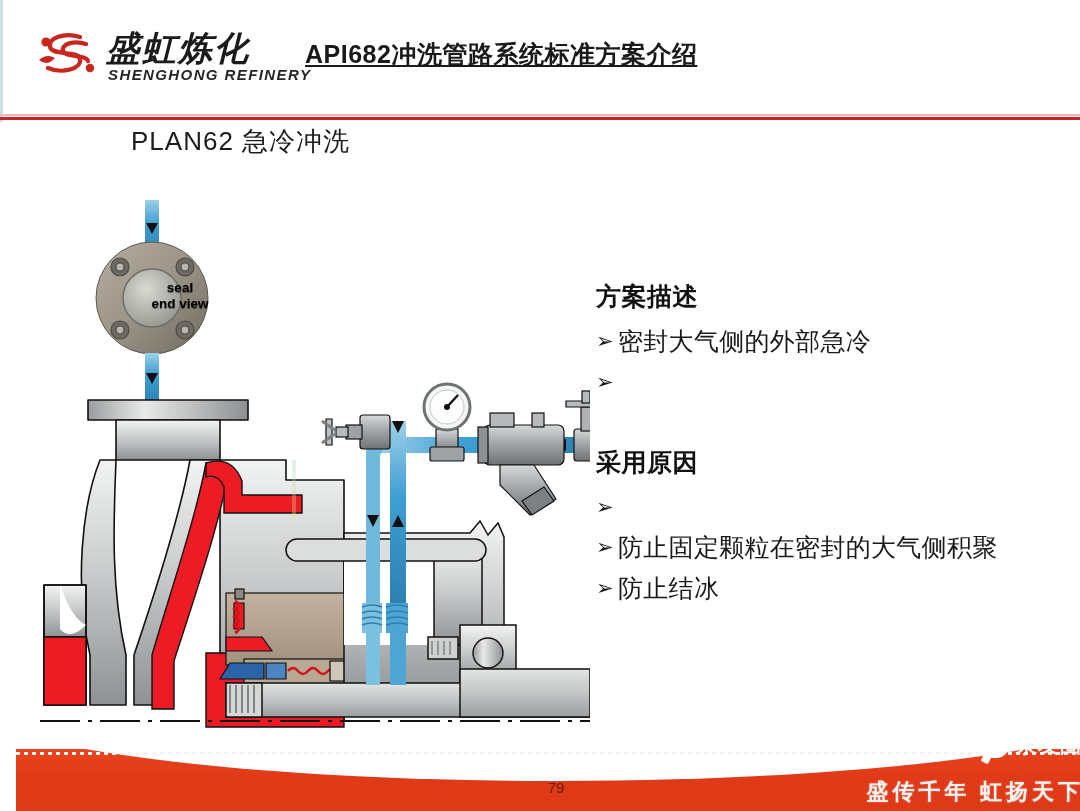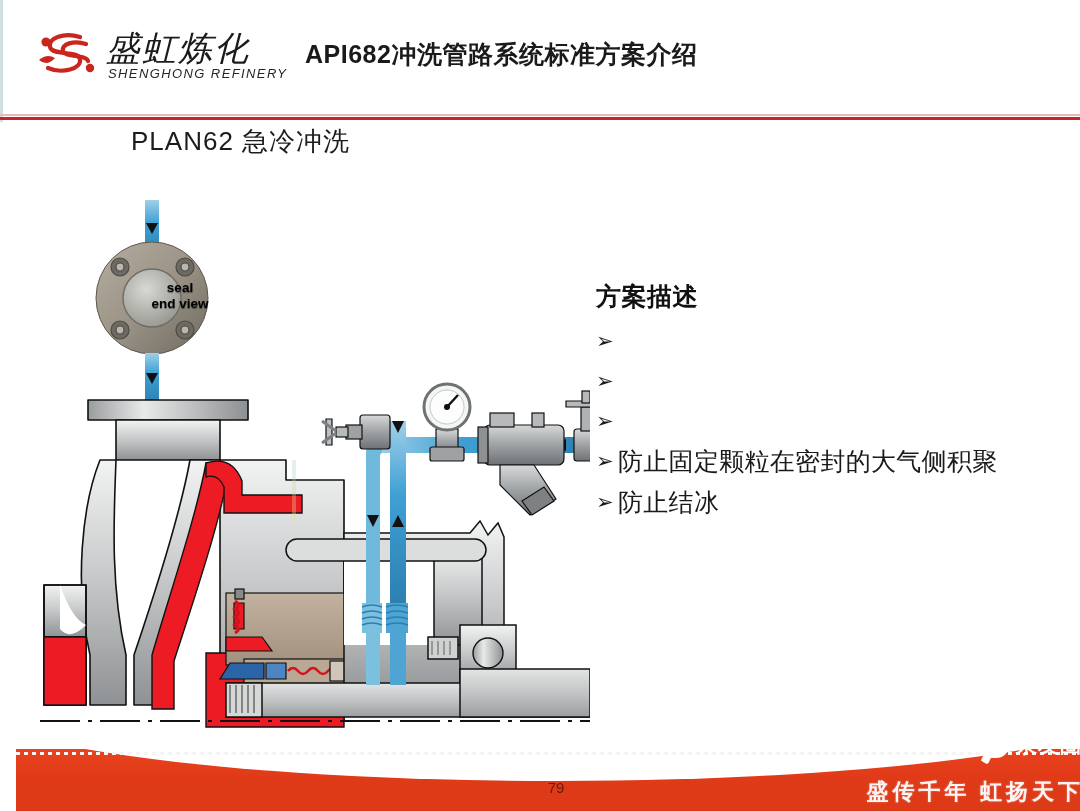--- a/index.html
+++ b/index.html
@@ -9,27 +9,27 @@
     font-family:"Liberation Sans","DejaVu Sans",sans-serif;
     overflow:hidden;
     position:relative;
   }
   #slide{position:absolute;inset:0;background:#fff;overflow:hidden;}
 
   
   .header{position:absolute;left:0;top:0;width:1080px;height:96px;background:#fff;}
   .logo-wrap{position:absolute;left:34px;top:28px;width:246px;height:56px;}
   .logo-mark{position:absolute;left:0;top:2px;width:66px;height:48px;}
-  .logo-cn{position:absolute;left:72px;top:-2px;font-size:34px;font-weight:normal;
+  .logo-cn{position:absolute;left:72px;top:-2px;font-size:34px;font-weight:bold;
     color:#1b1b1b;font-family:"Liberation Serif","DejaVu Serif",serif;
     letter-spacing:2px;font-style:italic;white-space:nowrap;}
-  .logo-en{position:absolute;left:74px;top:38px;font-size:13px;font-weight:normal;
+  .logo-en{position:absolute;left:74px;top:38px;font-size:15px;font-weight:bold;
     font-style:italic;letter-spacing:1.4px;color:#262626;white-space:nowrap;}
   .slide-title{position:absolute;left:305px;top:38px;font-size:25px;font-weight:bold;
-    color:#1a1a1a;letter-spacing:.5px;white-space:nowrap;}
+    color:#1a1a1a;letter-spacing:.5px;white-space:nowrap;text-decoration:underline;}
   .hdr-rule{position:absolute;left:0;top:117px;width:1080px;height:3px;background:#c8252a;}
   .hdr-rule-soft{position:absolute;left:0;top:114px;width:1080px;height:2px;background:#e8b9ba;}
   .left-edge{position:absolute;left:0;top:0;width:3px;height:122px;background:#cfe0e0;}
 
   
   .subtitle{position:absolute;left:131px;top:124px;font-size:26px;color:#1c1c1c;
     letter-spacing:1px;white-space:nowrap;}
 
   
   .txtcol{position:absolute;left:596px;top:280px;width:478px;}
@@ -329,25 +329,27 @@
       <span>end view</span>
     </div>
   </div>
 
   <div class="txtcol">
 
     <div class="sec-head">方案描述</div>
 
     <div class="bullet">
       <span class="arw">➢</span>
-    </div>
-    <div class="bullet">
-      <span class="arw">➢</span>
-    </div>
-
+      <span class="btxt">密封大气侧的外部急冷</span>
+    </div>
+    <div class="bullet">
+      <span class="arw">➢</span>
+    </div>
+
+    <div class="sec-head second">采用原因</div>
 
     <div class="bullet">
       <span class="arw">➢</span>
     </div>
     <div class="bullet">
       <span class="arw">➢</span>
       <span class="btxt">防止固定颗粒在密封的大气侧积聚</span>
     </div>
     <div class="bullet">
       <span class="arw">➢</span>

